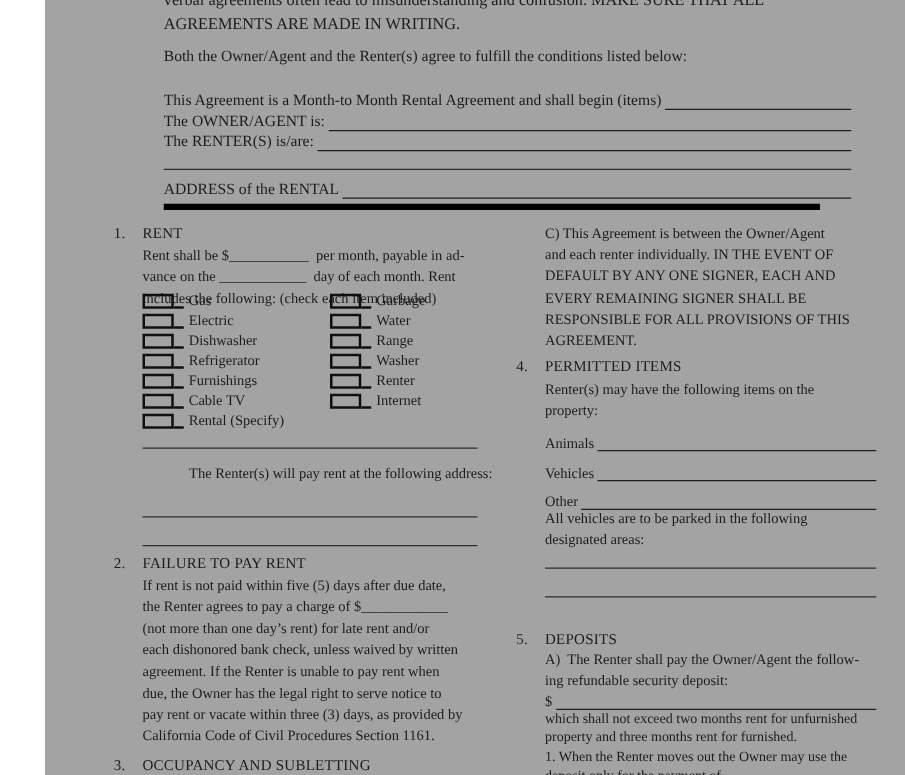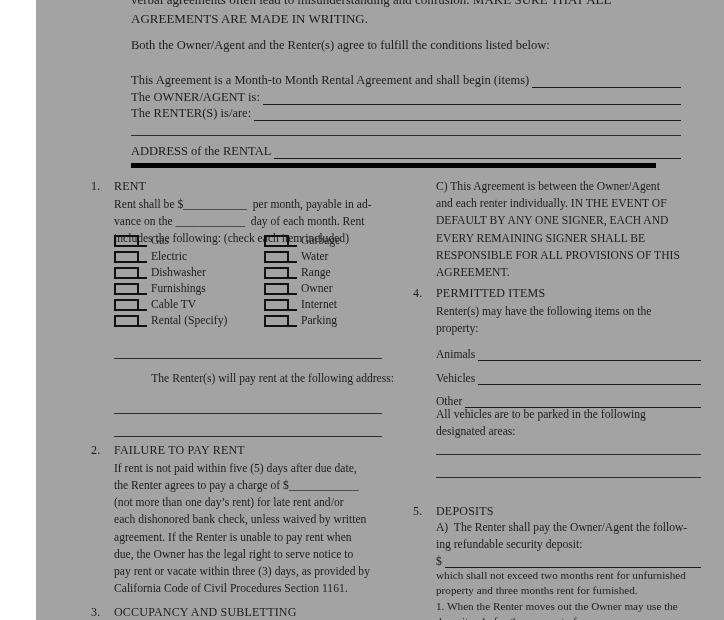--- a/index.html
+++ b/index.html
@@ -132,50 +132,57 @@
       <div class="cbhalf">
           <span class="cb-box"></span>
           <span class="cb-tail"></span>
           <span class="cb-label">Range</span>
         </div>
     </div>
     <div class="cbrow">
       <div class="cbhalf">
           <span class="cb-box"></span>
           <span class="cb-tail"></span>
+          <span class="cb-label">Refrigerator</span>
+        </div>
+      <div class="cbhalf">
+          <span class="cb-box"></span>
+          <span class="cb-tail"></span>
+          <span class="cb-label">Washer</span>
+        </div>
+    </div>
+    <div class="cbrow">
+      <div class="cbhalf">
+          <span class="cb-box"></span>
+          <span class="cb-tail"></span>
           <span class="cb-label">Furnishings</span>
         </div>
       <div class="cbhalf">
           <span class="cb-box"></span>
           <span class="cb-tail"></span>
-          <span class="cb-label">Owner</span>
+          <span class="cb-label">Renter</span>
         </div>
     </div>
     <div class="cbrow">
       <div class="cbhalf">
           <span class="cb-box"></span>
           <span class="cb-tail"></span>
           <span class="cb-label">Cable TV</span>
         </div>
       <div class="cbhalf">
           <span class="cb-box"></span>
           <span class="cb-tail"></span>
           <span class="cb-label">Internet</span>
         </div>
     </div>
     <div class="cbrow">
       <div class="cbhalf">
           <span class="cb-box"></span>
           <span class="cb-tail"></span>
           <span class="cb-label">Rental (Specify)</span>
-        </div>
-      <div class="cbhalf">
-          <span class="cb-box"></span>
-          <span class="cb-tail"></span>
-          <span class="cb-label">Parking</span>
         </div>
     </div>
   </div>
 
   <div id="rule-l1" class="rule"></div>
   <div id="pay-addr" class="colbody">The Renter(s) will pay rent at the following address:</div>
   <div id="rule-l2" class="rule"></div>
   <div id="rule-l3" class="rule"></div>
 
   <div id="h-failure" class="heading">

